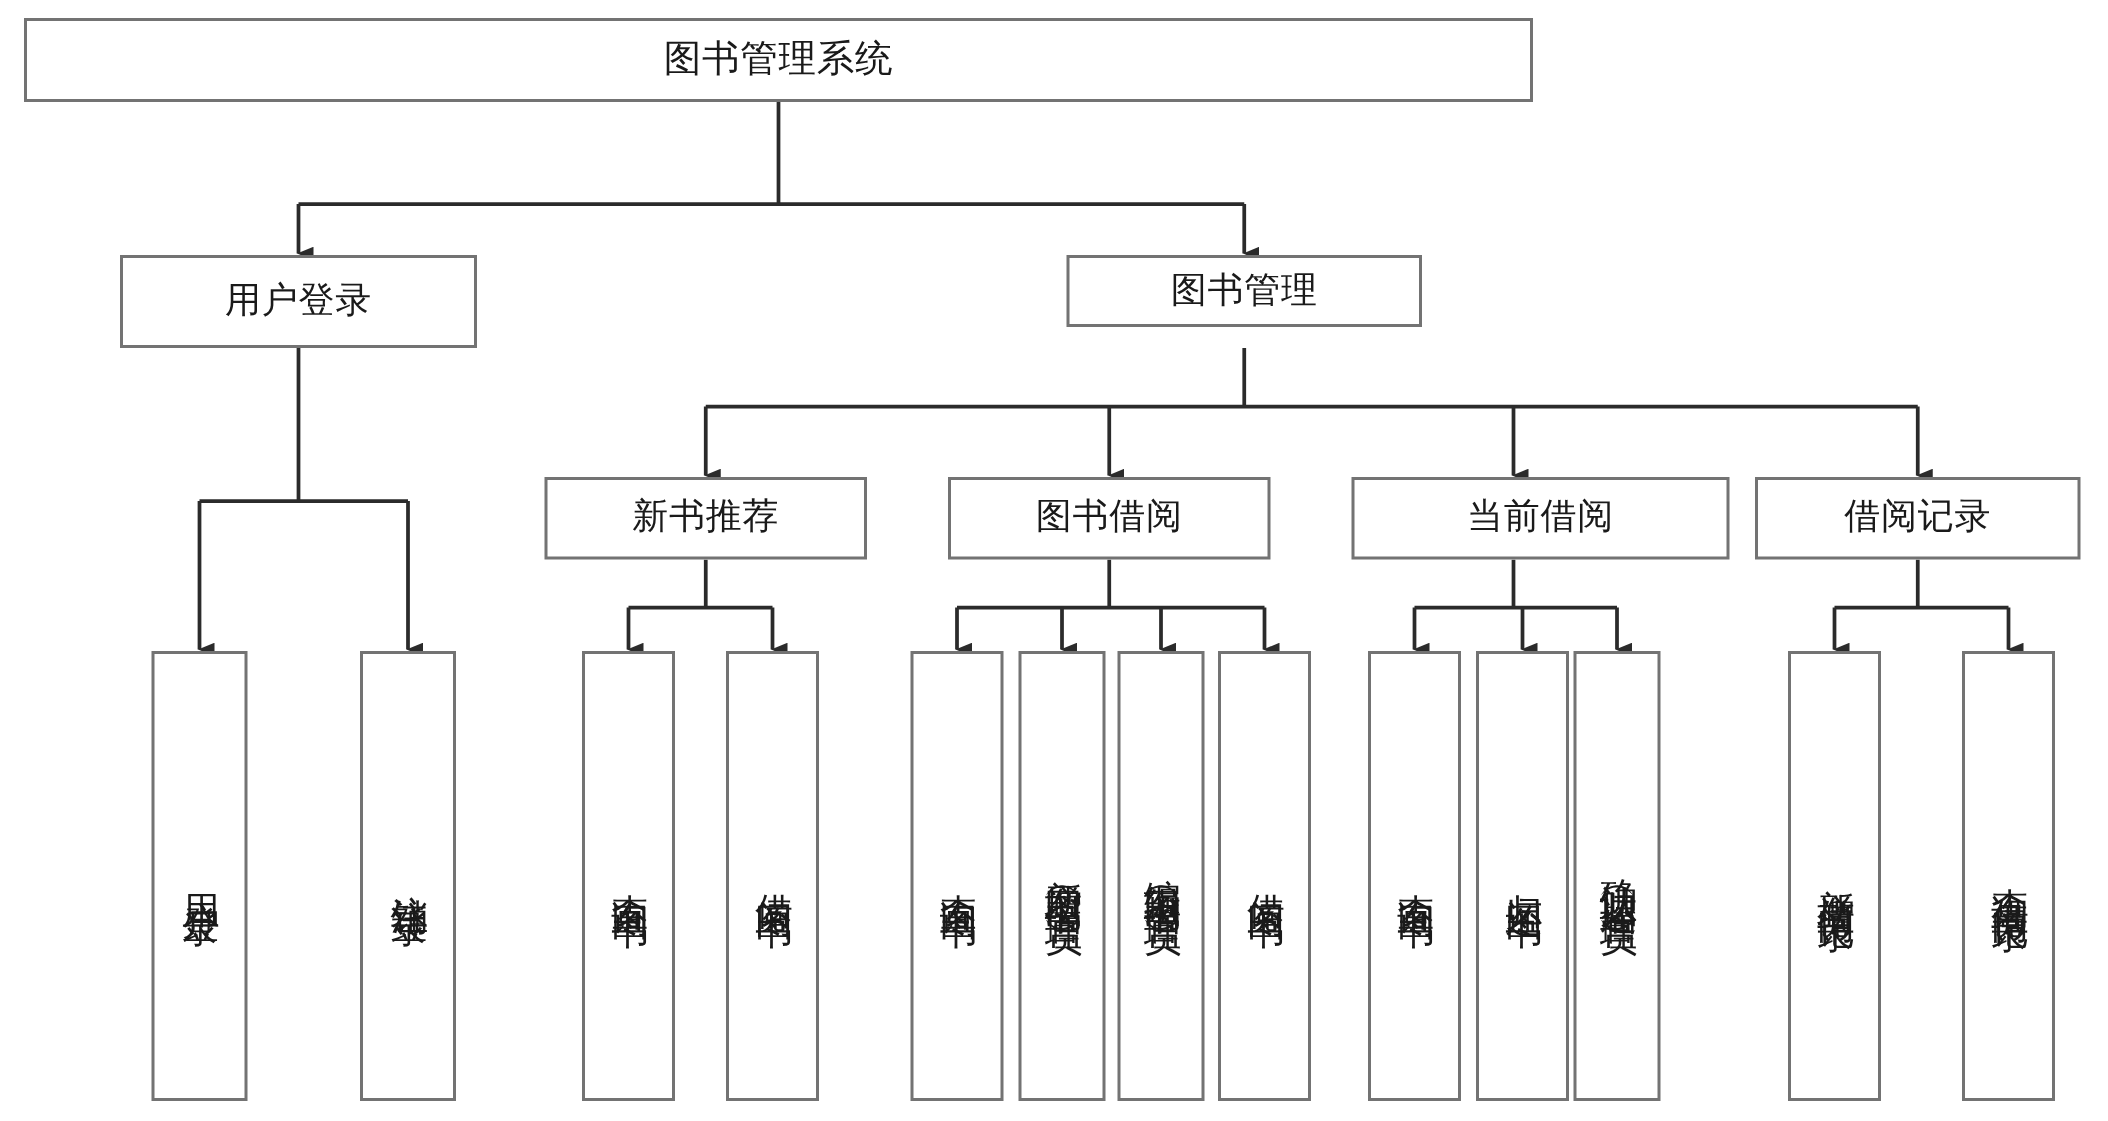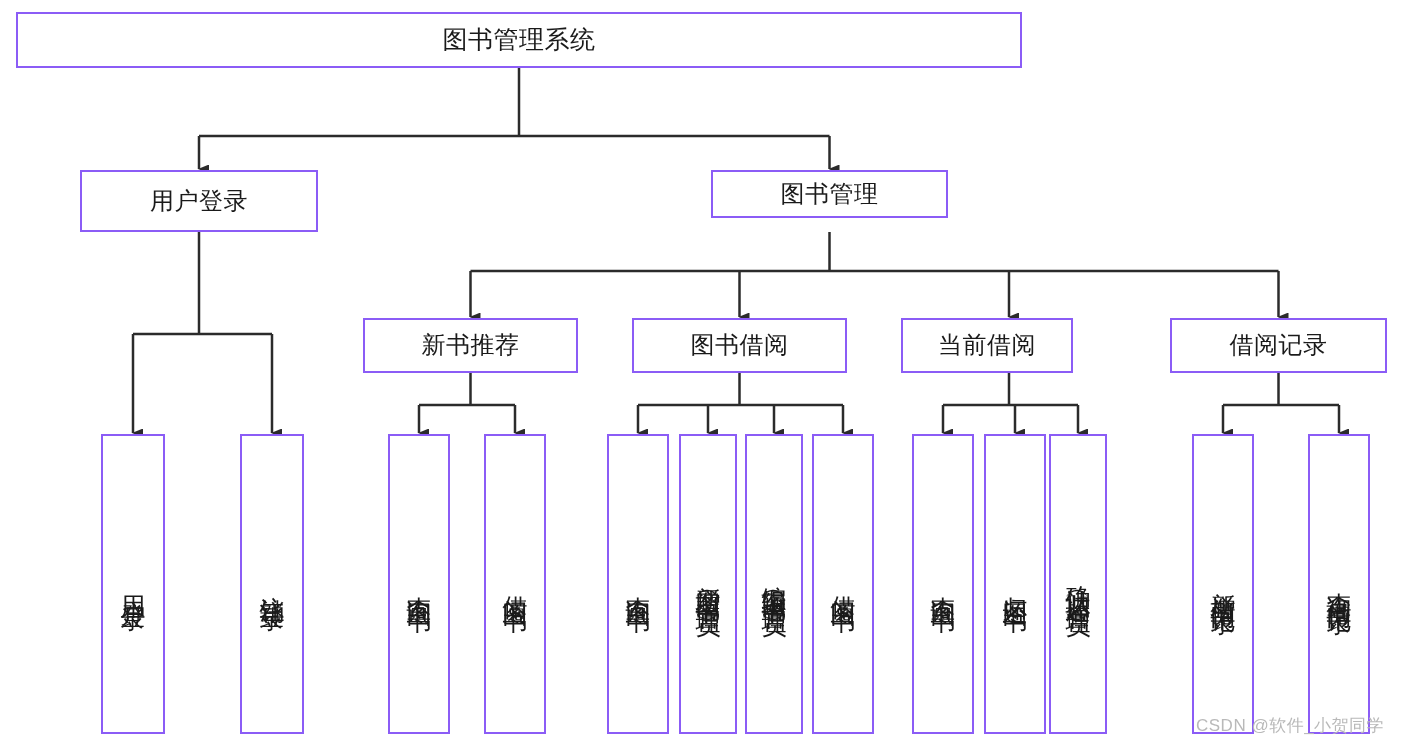--- a/index.html
+++ b/index.html
@@ -22,21 +22,21 @@
     left: 0;
     top: 0;
     width: 1405px;
     height: 747px;
     pointer-events: none;
   }
   .node {
     position: absolute;
     box-sizing: border-box;
     background: #ffffff;
-    border: 2px solid #8b5cf6;
+    border: 2px solid #737373;
     display: flex;
     align-items: center;
     justify-content: center;
     color: #1a1a1a;
   }
   .node .label {
     display: block;
     text-align: center;
     line-height: 1.18;
     letter-spacing: 0.5px;
@@ -123,21 +123,21 @@
       </div>
       <div class="node horizontal" style="left: 711px; top: 170px; width: 237px; height: 48px; align-items: center;">
         <span class="label">图书管理</span>
       </div>
       <div class="node horizontal" style="left: 363px; top: 318px; width: 215px; height: 55px; align-items: center;">
         <span class="label">新书推荐</span>
       </div>
       <div class="node horizontal" style="left: 632px; top: 318px; width: 215px; height: 55px;">
         <span class="label">图书借阅</span>
       </div>
-      <div class="node horizontal" style="left: 901px; top: 318px; width: 172px; height: 55px;">
+      <div class="node horizontal" style="left: 901px; top: 318px; width: 252px; height: 55px;">
         <span class="label">当前借阅</span>
       </div>
       <div class="node horizontal" style="left: 1170px; top: 318px; width: 217px; height: 55px; align-items: center;">
         <span class="label">借阅记录</span>
       </div>
       <div class="node vertical" style="left: 101px; top: 434px; width: 64px; height: 300px;">
         <span class="label">用户登录</span>
       </div>
       <div class="node vertical" style="left: 240px; top: 434px; width: 64px; height: 300px;">
         <span class="label">注销登录</span>
@@ -170,14 +170,13 @@
         <span class="label">确认归还（管理员）</span>
       </div>
       <div class="node vertical" style="left: 1192px; top: 434px; width: 62px; height: 300px;">
         <span class="label">新增借阅记录</span>
       </div>
       <div class="node vertical" style="left: 1308px; top: 434px; width: 62px; height: 300px;">
         <span class="label">查询借阅记录</span>
       </div>
     </div>
 
-  <div class="watermark" style="left: 1196px; top: 714px; color: rgb(185, 185, 185);">CSDN @软件_小贺同学</div>
 </div>
 
 </body></html>

